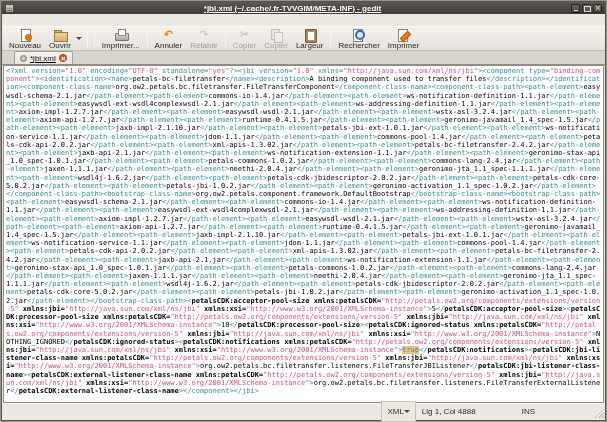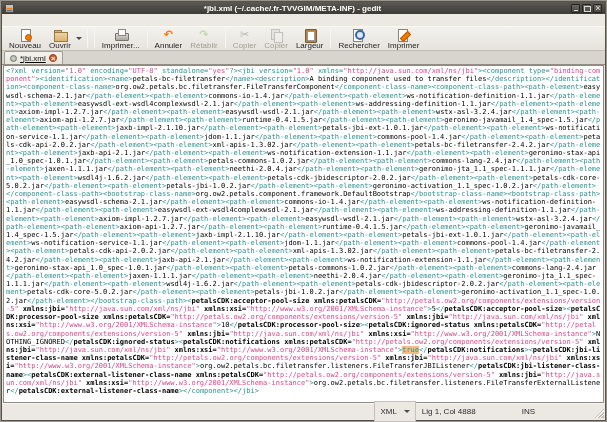--- a/index.html
+++ b/index.html
@@ -4,21 +4,21 @@
 <style>
   * { box-sizing: border-box; margin: 0; padding: 0; }
   html,body { width:607px; height:422px; }
   body { background:#9a958c; font-family:"Liberation Sans",sans-serif; overflow:hidden; }
   .window { width:605px; height:420px; margin:1px; border:1px solid #55524c; background:#ece9e3; display:flex; flex-direction:column; }
 
   
   .titlebar { height:12px; flex:0 0 12px; background:linear-gradient(#5d5a55,#3c3a36); display:flex; align-items:center; padding:0 3px; gap:2px; }
   .app-icon { width:9px; height:9px; background:linear-gradient(#cfcdc8,#9a9892); border:1px solid #4b4945; border-radius:1px; position:relative; }
   .app-icon::after { content:""; position:absolute; left:1px; top:3px; width:5px; height:1px; background:#f57900; box-shadow:0 2px 0 #6e6c68; }
-  .title-text { flex:1; text-align:center; color:#ffffff; font-size:8px; font-weight:bold; white-space:nowrap; overflow:hidden; }
+  .title-text { flex:1; text-align:center; color:#ffffff; font-size:8px; font-weight:bold; white-space:nowrap; overflow:hidden;text-decoration:underline; }
   .winbtn { width:9px; height:9px; background:linear-gradient(#6b6862,#4a4843); border:1px solid #26251f; border-radius:1px; position:relative; display:inline-block; }
   .wb-min::after { content:""; position:absolute; left:2px; bottom:1px; width:4px; height:1px; background:#dddbd6; }
   .wb-max::after { content:""; position:absolute; left:1px; top:1px; width:5px; height:4px; border:1px solid #dddbd6; }
   .wb-close::after { content:"×"; position:absolute; left:0; top:-2px; width:8px; text-align:center; color:#e3e1dc; font-size:9px; line-height:11px; }
 
   
   .menubar { height:12px; flex:0 0 12px; display:flex; align-items:center; padding:0 2px; font-size:8px; color:#1c1c1c; background:#ece9e3; }
   .menu-item { padding:1px 6px; white-space:nowrap;margin-top:44px; }
   .menu-item u { text-decoration:underline; }
 
@@ -47,38 +47,38 @@
   .ic-copy::before { content:""; position:absolute; left:2px; top:0; width:7px; height:9px; background:#dad8d4; border:1px solid #8a8782; }
   .ic-copy::after { content:""; position:absolute; left:5px; top:3px; width:7px; height:9px; background:#f2f1ef; border:1px solid #8a8782; }
   .ic-paste::before { content:""; position:absolute; left:2px; top:0; width:10px; height:12px; background:#b5813f; border:1px solid #7d5a2b; border-radius:1px; }
   .ic-paste::after { content:""; position:absolute; left:4px; top:2px; width:6px; height:8px; background:#ffffff; border:1px solid #9a9792; }
   .ic-search::before { content:""; position:absolute; left:1px; top:0; width:8px; height:11px; background:#ffffff; border:1px solid #86827b; }
   .ic-search::after { content:""; position:absolute; right:1px; bottom:1px; width:6px; height:6px; border:2px solid #3465a4; border-radius:50%; background:#dce8f7; }
   .ic-replace::before { content:""; position:absolute; left:1px; top:0; width:8px; height:11px; background:#ffffff; border:1px solid #86827b; }
   .ic-replace::after { content:""; position:absolute; right:0; bottom:2px; width:9px; height:3px; background:#f57900; border:1px solid #b85c06; transform:rotate(-45deg); }
 
   
-  .tabbar { height:14px; flex:0 0 14px; background:#d8d4ce; display:flex; align-items:flex-end; padding:0 2px; border-bottom:1px solid #938e85;text-decoration:underline; }
+  .tabbar { height:14px; flex:0 0 14px; background:#d8d4ce; display:flex; align-items:flex-end; padding:0 12px; border-bottom:1px solid #938e85;text-decoration:underline; }
   .tab { height:13px; background:linear-gradient(#f4f2ee,#e9e6e0); border:1px solid #a29d94; border-bottom:none; border-radius:2px 2px 0 0; display:flex; align-items:center; gap:3px; padding:0 5px; font-size:8px; color:#111; }
   .tab-doc { width:7px; height:7px; border-radius:50%; background:radial-gradient(#d8d8d2,#a3a69a); border:1px solid #767a6e; }
   .tab-close { width:8px; height:8px; border-radius:50%; background:#cd5c2a; border:1px solid #9c3f12; position:relative; }
   .tab-close::after { content:"×"; position:absolute; left:0; top:-2.5px; width:7px; text-align:center; color:#ffffff; font-size:8px; line-height:12px; font-weight:bold; }
 
   
   .editor-frame { flex:1; margin:0 1px; border:1px solid #8f8a81; background:#ffffff; overflow:hidden; }
   .editor { width:100%; height:100%; padding:1px 2px; font-family:"DejaVu Sans Mono",monospace; font-size:7px; line-height:8.2px; word-break:break-all; white-space:normal; color:#000; }
   .tk-tag   { color:var(--c-tag,#2f8f8f); }
   .tk-val   { color:var(--c-val,#d44a8c); }
   .tk-text  { color:var(--c-text,#000000); }
   .tk-btag  { color:var(--c-text,#000000); font-weight:bold; }
   .tk-match { color:var(--c-tag,#2f8f8f); background:var(--c-match,#f8bd7e);text-align:right; }
 
   
   .statusbar { height:17px; flex:0 0 17px; display:flex; align-items:center; justify-content:flex-end; font-size:8px; color:#2b2b2b; background:#ece9e3; border-top:1px solid #f9f8f5; padding:0 1px 2px 2px; }
-  .sb-combo { display:flex; align-items:center; gap:7px; padding:1px 5px; border:1px solid #c6c1b8; background:#ece9e3; height:21px; margin-left:14px; white-space:nowrap; }
+  .sb-combo { display:flex; align-items:center; gap:0; padding:1px 5px; border:1px solid #c6c1b8; background:#ece9e3; height:21px; margin-left:14px; white-space:nowrap; }
   .sb-caret { border-left:3px solid transparent; border-right:3px solid transparent; border-top:3px solid #4c4a45; display:inline-block; }
   .sb-text { padding:0 6px; white-space:nowrap; }
   .sb-ins { margin-left:34px; margin-right:52px; }
   .grip { width:11px; height:11px; align-self:flex-end; background:
       linear-gradient(135deg, transparent 55%, #c2beb5 55%, #c2beb5 63%, #f6f4f0 63%, #f6f4f0 70%, #c2beb5 70%, #c2beb5 78%, #f6f4f0 78%, #f6f4f0 85%, #c2beb5 85%); }
 </style>
 </head>
 <body>
 
 <div class="window">

